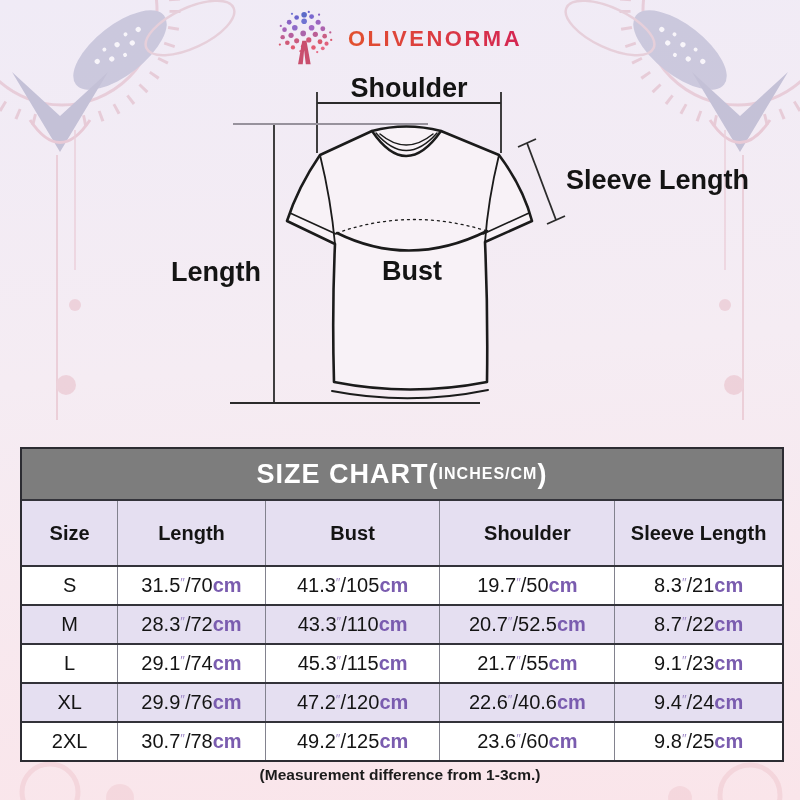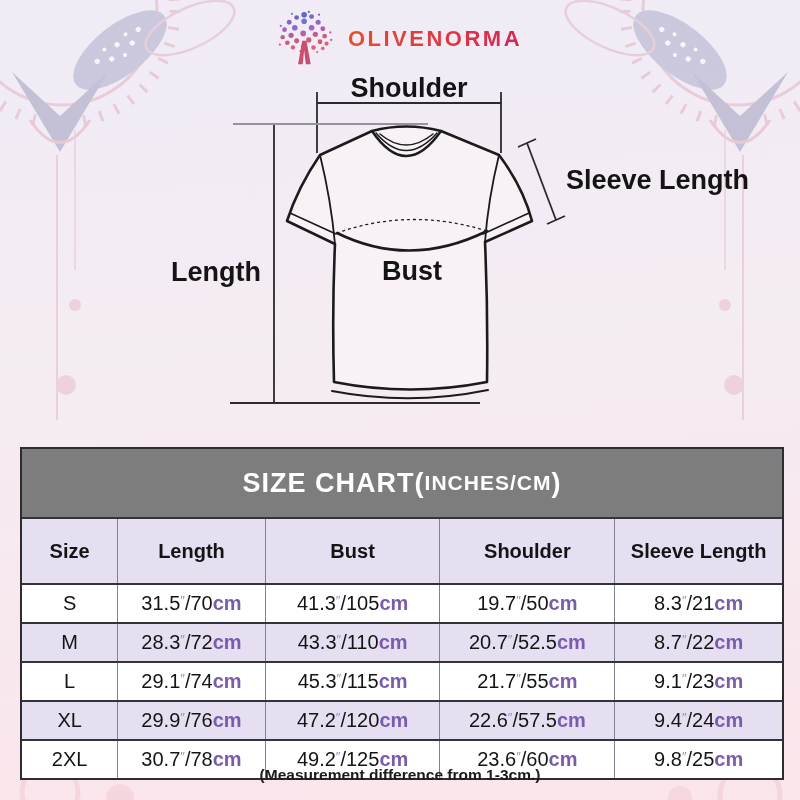--- a/index.html
+++ b/index.html
@@ -13,23 +13,23 @@
   
   .logo{position:absolute;top:8px;left:0;width:100%;display:flex;align-items:center;justify-content:center;gap:14px;}
   .brand{font-size:22px;font-weight:bold;letter-spacing:2.5px;color:#d8303f;
     background:linear-gradient(90deg,#e2512e 0%,#d42553 100%);
     -webkit-background-clip:text;background-clip:text;-webkit-text-fill-color:transparent;}
   
   .diagram{position:absolute;top:0;left:0;}
   .dia-label{font-size:27px;font-weight:bold;fill:#141414;}
   
   .table-wrap{position:absolute;top:447px;left:20px;width:760px;border:2px solid #2c2c32;background:#ffffff;}
-  .title-bar{height:68px;background:#7d7d7d;display:flex;align-items:center;justify-content:center;color:#ffffff;font-weight:bold;letter-spacing:1px;}
+  .title-bar{height:50px;background:#7d7d7d;display:flex;align-items:center;justify-content:center;color:#ffffff;font-weight:bold;letter-spacing:1px;}
   .title-bar .t-big{font-size:27px;}
-  .title-bar .t-small{font-size:21px;letter-spacing:1px;}
+  .title-bar .t-small{font-size:16px;letter-spacing:1px;}
   table{width:100%;border-collapse:collapse;table-layout:fixed;}
   th,td{text-align:center;padding:0;border-left:1.5px solid #82828e;border-top:2px solid #33333a;color:#141414;}
   th:first-child,td:first-child{border-left:none;}
   thead th{height:64px;background:#e5dff1;font-size:20px;font-weight:bold;}
   tbody td{height:37px;font-size:20px;font-weight:400;background:#ffffff;}
   tbody tr.alt td{background:#e5dff1;}
   td.size-cell{font-size:20px;}
   .mark{color:#a08ac8;font-size:13px;position:relative;top:-5px;}
   .cm{color:#7a5caf;font-weight:bold;}
   .footnote{position:absolute;top:766px;left:0;width:100%;text-align:center;font-size:15.5px;font-weight:bold;color:#1b1b1b;}
@@ -206,21 +206,21 @@
           <td class="size-cell">L</td>
           <td><span>29.1</span><span class="mark">″</span><span>/</span><span>74</span><span class="cm">cm</span></td>
           <td><span>45.3</span><span class="mark">″</span><span>/</span><span>115</span><span class="cm">cm</span></td>
           <td><span>21.7</span><span class="mark">″</span><span>/</span><span>55</span><span class="cm">cm</span></td>
           <td><span>9.1</span><span class="mark">″</span><span>/</span><span>23</span><span class="cm">cm</span></td>
         </tr>
         <tr class="alt">
           <td class="size-cell">XL</td>
           <td><span>29.9</span><span class="mark">″</span><span>/</span><span>76</span><span class="cm">cm</span></td>
           <td><span>47.2</span><span class="mark">″</span><span>/</span><span>120</span><span class="cm">cm</span></td>
-          <td><span>22.6</span><span class="mark">″</span><span>/</span><span>57.5</span><span class="cm">cm</span></td>
+          <td><span>22.6</span><span class="mark">″</span><span>/</span><span>40.6</span><span class="cm">cm</span></td>
           <td><span>9.4</span><span class="mark">″</span><span>/</span><span>24</span><span class="cm">cm</span></td>
         </tr>
         <tr>
           <td class="size-cell">2XL</td>
           <td><span>30.7</span><span class="mark">″</span><span>/</span><span>78</span><span class="cm">cm</span></td>
           <td><span>49.2</span><span class="mark">″</span><span>/</span><span>125</span><span class="cm">cm</span></td>
           <td><span>23.6</span><span class="mark">″</span><span>/</span><span>60</span><span class="cm">cm</span></td>
           <td><span>9.8</span><span class="mark">″</span><span>/</span><span>25</span><span class="cm">cm</span></td>
         </tr>
       </tbody>

